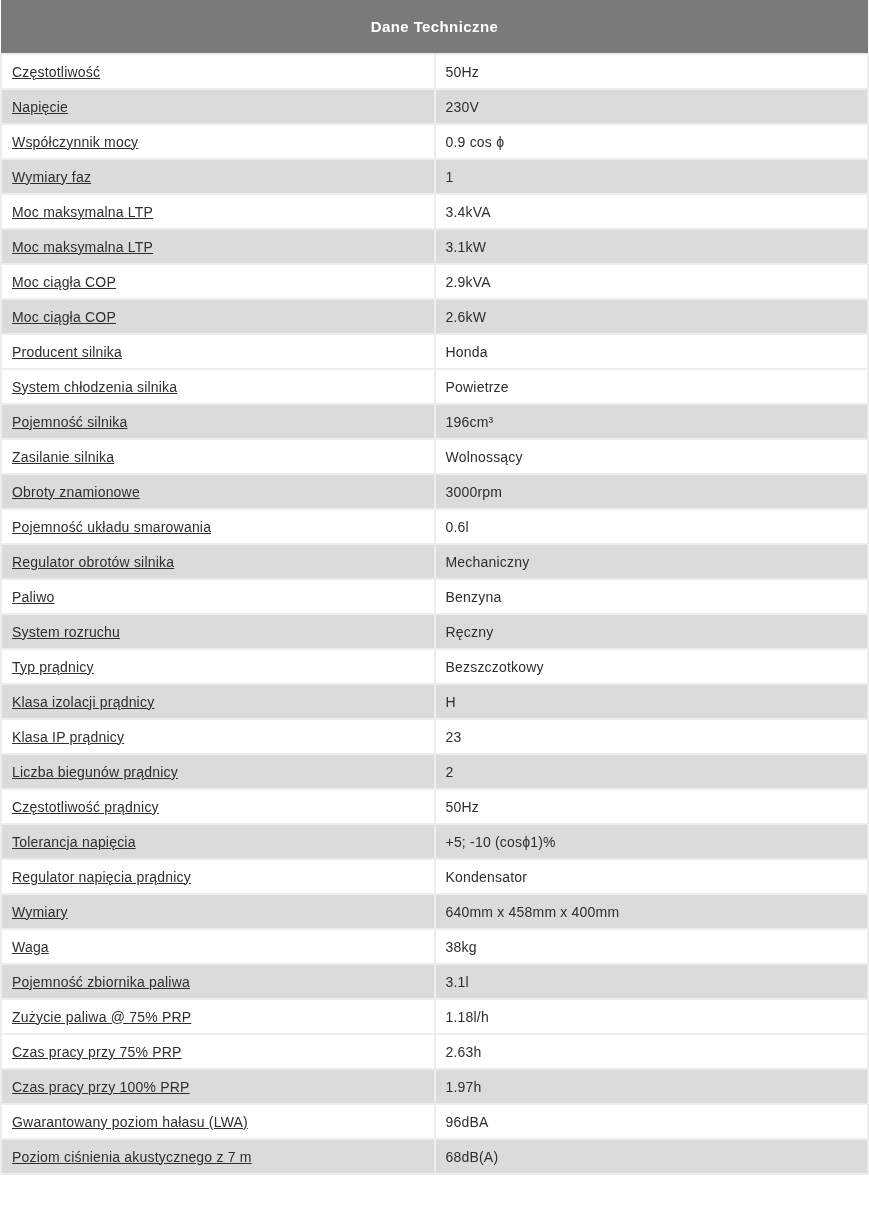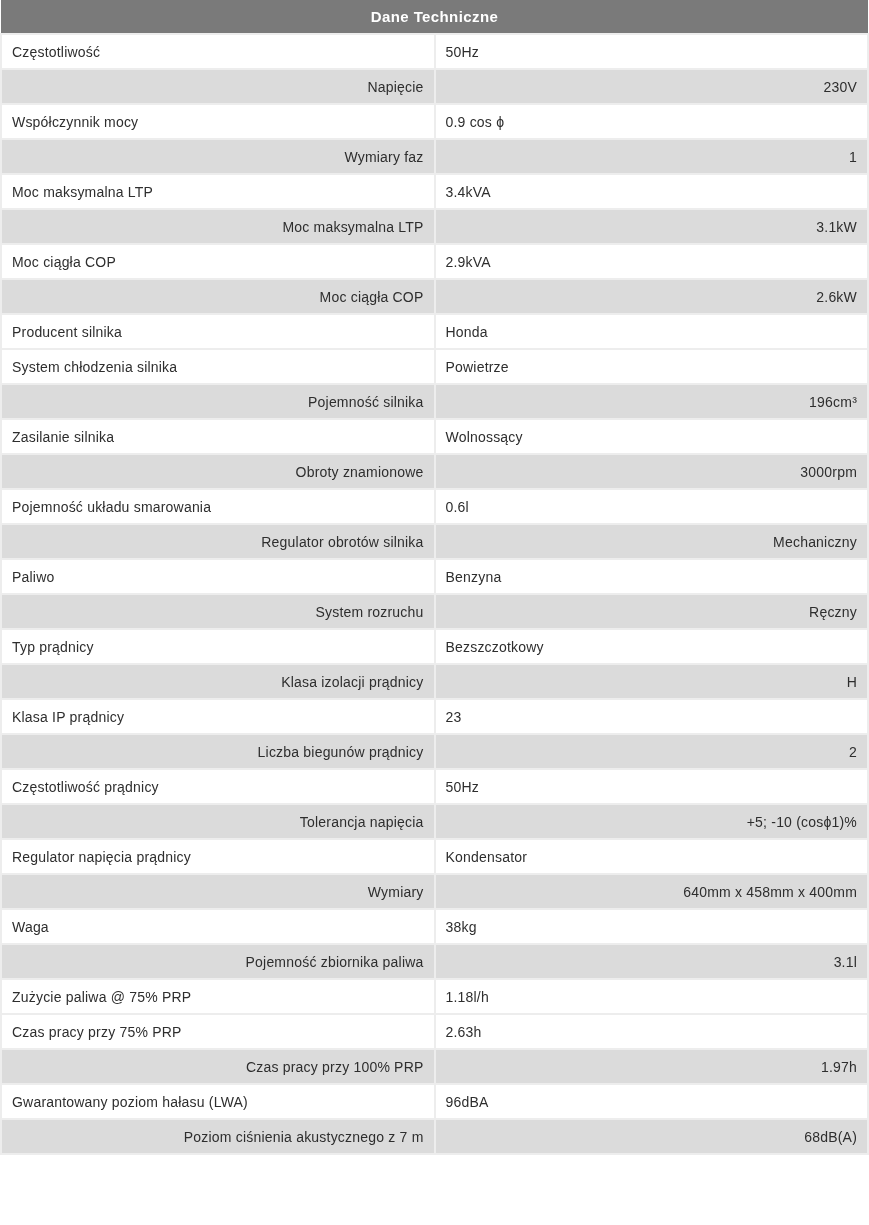--- a/index.html
+++ b/index.html
@@ -19,43 +19,43 @@
   }
   table.spec-table th.table-title {
     height: 33px;
     background: var(--header-bg, #7a7a7a);
     color: var(--header-text, #ffffff);
     font-size: 15px;
     font-weight: bold;
     text-align: center;
     letter-spacing: 0.4px;
     border: none;
-    padding: 0;
+    padding: 10px;
   }
   table.spec-table td {
     height: 35px;
     box-sizing: border-box;
     border: 2px solid var(--border-color, #ededed);
     font-size: 14px;
     color: var(--text-color, #2e2e2e);
     padding: 0 10px 0 10px;
     vertical-align: middle;
     letter-spacing: 0.2px;
     overflow: hidden;
     white-space: nowrap;
   }
   table.spec-table td.label-cell {
     width: 434px;
+    text-decoration: underline;
   }
   table.spec-table tr.row-even td {
     background: var(--row-bg, #ffffff);
   }
   table.spec-table tr.row-odd td {
     background: var(--row-alt-bg, #dbdbdb);
-    text-align: right;
   }
 </style>
 </head>
 <body>
 
 <table class="spec-table">
   <thead>
     <tr>
       <th colspan="2" class="table-title">Dane Techniczne</th>
     </tr>

